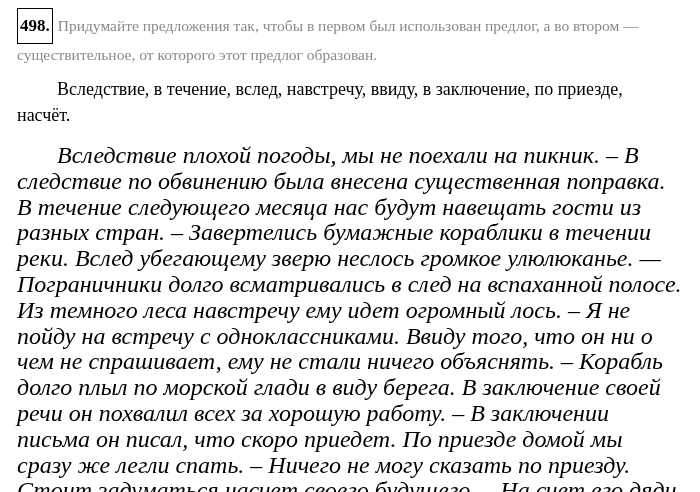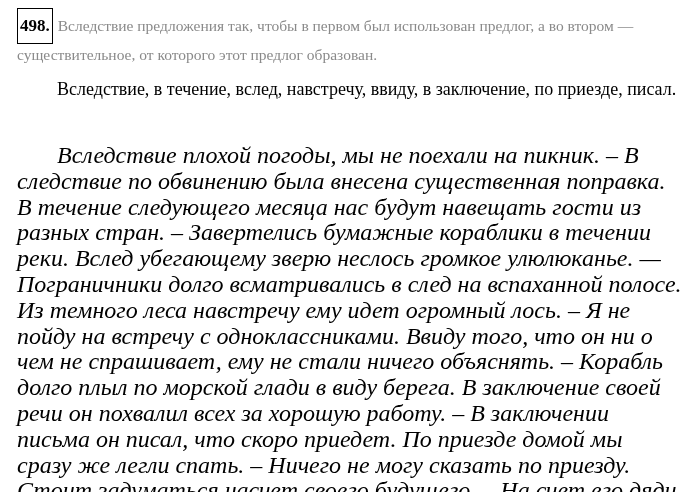--- a/index.html
+++ b/index.html
@@ -59,18 +59,18 @@
       font-size: 24px;
       line-height: 25.8px;
       color: #000;
       text-indent: 40px;
     }
   </style>
 </head>
 <body>
 
 <div class="task-header">
-  <span class="task-number">498.</span><span class="task-text">Вследствие предложения так, чтобы в первом был использован предлог, а во втором — существительное, от которого этот предлог образован.</span>
+  <span class="task-number">498.</span><span class="task-text">Придумайте предложения так, чтобы в первом был использован предлог, а во втором — существительное, от которого этот предлог образован.</span>
 </div>
 
-<div class="word-list">Вследствие, в течение, вслед, навстречу, ввиду, в заключение, по приезде, писал.</div>
+<div class="word-list">Вследствие, в течение, вслед, навстречу, ввиду, в заключение, по приезде, насчёт.</div>
 
 <div class="answer">Вследствие плохой погоды, мы не поехали на пикник. – В следствие по обвинению была внесена существенная поправка. В течение следующего месяца нас будут навещать гости из разных стран. – Завертелись бумажные кораблики в течении реки. Вслед убегающему зверю неслось громкое улюлюканье. — Пограничники долго всматривались в след на вспаханной полосе. Из темного леса навстречу ему идет огромный лось. – Я не пойду на встречу с одноклассниками. Ввиду того, что он ни о чем не спрашивает, ему не стали ничего объяснять. – Корабль долго плыл по морской глади в виду берега. В заключение своей речи он похвалил всех за хорошую работу. – В заключении письма он писал, что скоро приедет. По приезде домой мы сразу же легли спать. – Ничего не могу сказать по приезду. Стоит задуматься насчет своего будущего. – На счет его дяди была переведена большая сумма.</div>
 
 </body></html>

